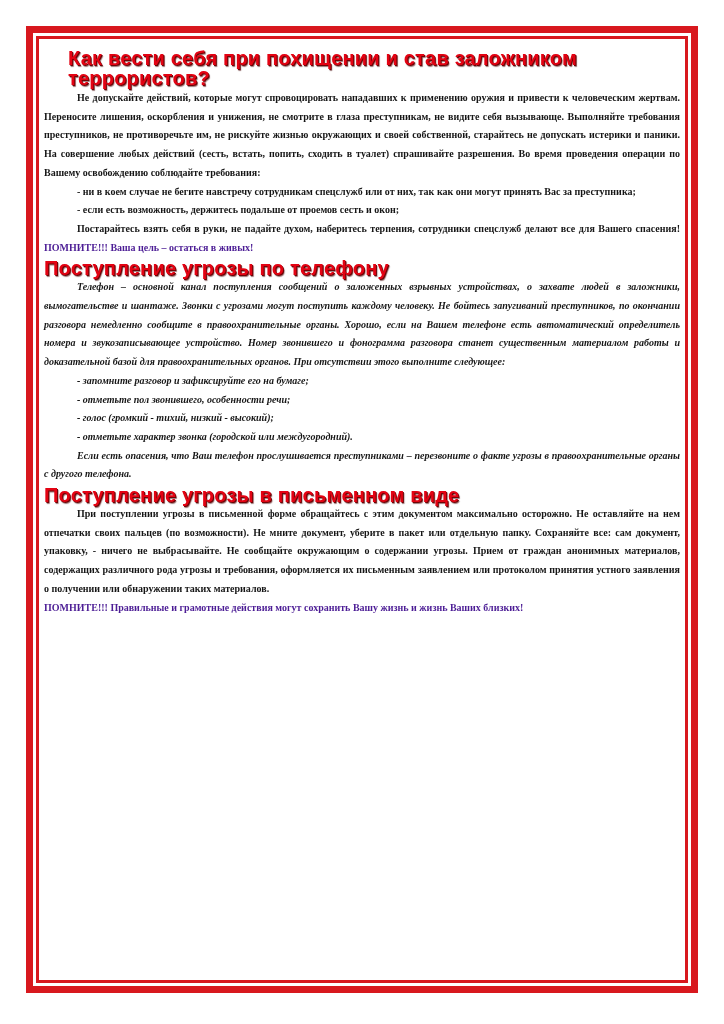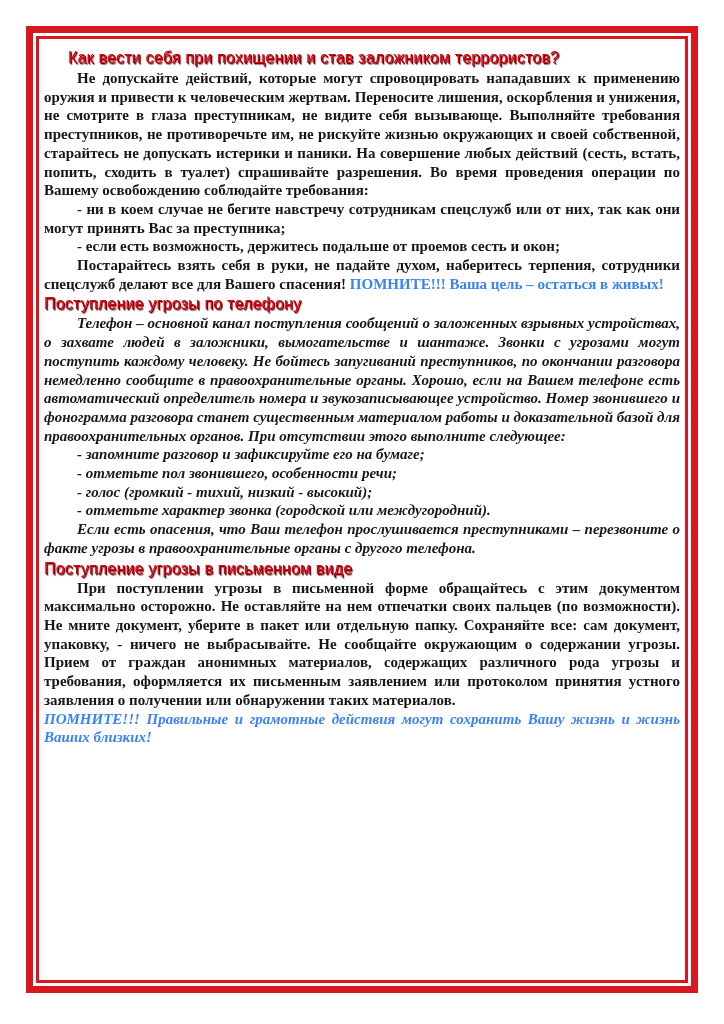--- a/index.html
+++ b/index.html
@@ -26,56 +26,55 @@
   }
   .frame-inner {
     border: 3px solid #d8181e;
     box-sizing: border-box;
     height: 100%;
     padding: 7px 5px 0 5px;
     overflow: hidden;
   }
   .heading {
     font-family: "Liberation Sans", sans-serif;
-    font-weight: normal;
-    font-size: 16px;
+    font-weight: bold;
+    font-size: 20px;
     line-height: 20px;
     color: #e30313;
     letter-spacing: 0.2px;
     text-shadow: 1px 1px 0 #6e0406, 1.5px 2px 1px rgba(70, 4, 6, 0.55);
     margin: 0;
   }
   .main-heading {
     padding-left: 24px;
     margin: 2px 0 1px 0;
   }
   .section-heading {
     margin: 1px 0 0 0;
   }
   .body-p {
     margin: 0;
     text-align: justify;
     font-weight: bold;
-    font-size: 15px;
+    font-size: 10px;
     line-height: 18.7px;
     color: #161616;
   }
   .indent {
     text-indent: 33px;
   }
   .ital {
     font-style: italic;
   }
   .blue {
-    color: #3b82f6;
+    color: #4c1d95;
   }
   .reminder {
     text-align: justify;
     text-indent: 0;
-    font-style: italic;
   }
 </style>
 </head>
 <body>
 
 <div class="frame-outer">
   <div class="frame-inner">
 
     <h1 class="heading main-heading">Как вести себя при похищении и став заложником террористов?</h1>
 

